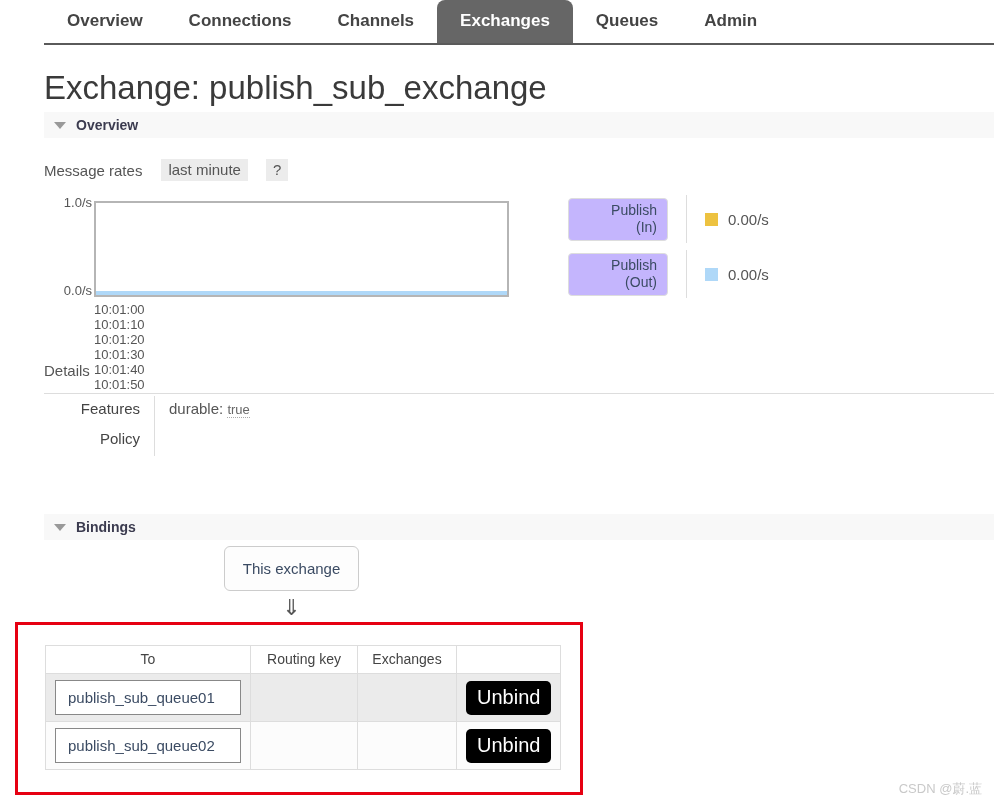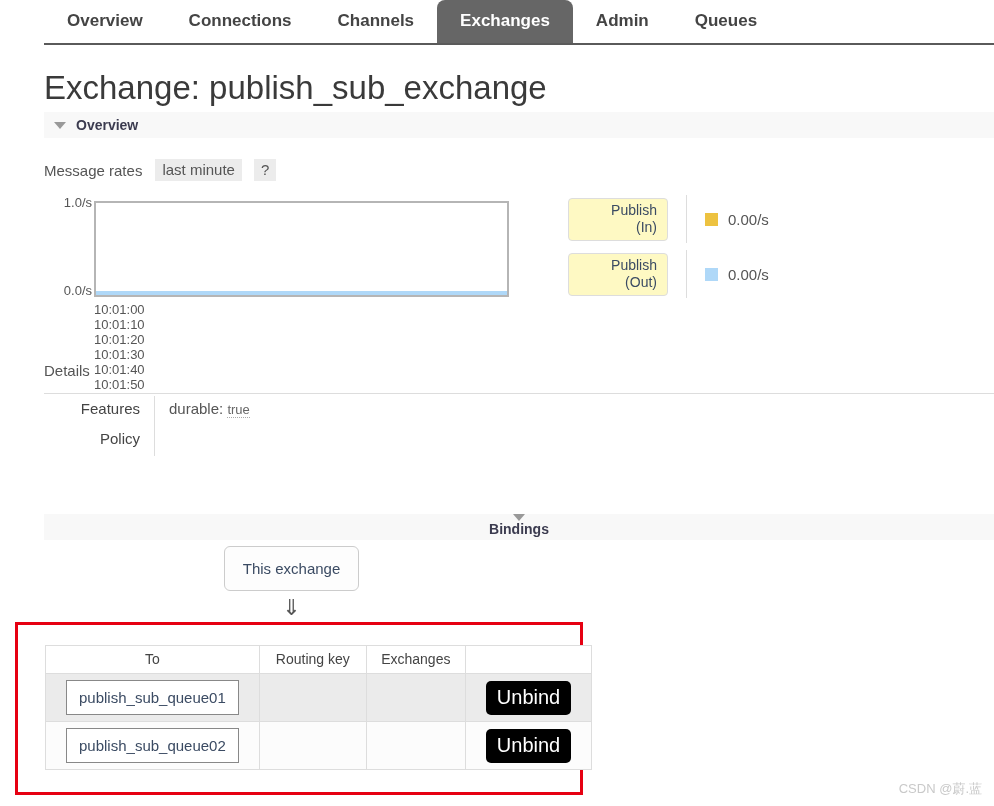--- a/index.html
+++ b/index.html
@@ -90,30 +90,30 @@
     border-top: 7px solid #999999;
     margin-left: 10px;
     margin-right: 10px;
   }
   .section-title {
     font-size: 14px;
     font-weight: bold;
     color: #3b3b4f;
   }
   #overview-header { top: 112px; }
-  #bindings-header { top: 514px; flex-direction: column; }
+  #bindings-header { top: 514px; }
 
   
   #msg-rates-row {
     position: absolute;
     left: 44px;
     top: 160px;
     display: flex;
     align-items: center;
-    gap: 6px;
+    gap: 12px;
     height: 20px;
   }
   #msg-rates-label {
     font-size: 15px;
     color: #555555;
     padding-right: 7px;
   }
   .rate-chip {
     font-size: 15px;
     color: #555555;
@@ -199,21 +199,21 @@
     display: flex;
     align-items: center;
   }
   #legend-row-0 { top: 0px; }
   #legend-row-1 { top: 55px; }
   .pub-box {
     width: 100px;
     min-height: 38px;
     border: 1px solid #dddddd;
     border-radius: 4px;
-    background: #fef9c3;
+    background: #c4b5fd;
     font-size: 14px;
     color: #3b4b63;
     text-align: right;
     padding: 3px 10px 4px 6px;
     line-height: 17px;
     box-sizing: border-box;
     cursor: pointer;
   }
   .legend-divider {
     width: 1px;
@@ -336,21 +336,21 @@
     font-weight: normal;
     text-align: center;
     color: #444444;
     border: 1px solid #dddddd;
     padding: 5px 9px 6px 9px;
     background: #ffffff;
     white-space: nowrap;
   }
   #bindings-table td {
     border: 1px solid #dddddd;
-    padding: 6px 20px;
+    padding: 6px 9px;
     vertical-align: middle;
   }
   #bindings-table tr.row-odd td {
     background: #ebebeb;
   }
   #bindings-table tr.row-even td {
     background: #fcfcfc;
   }
   .col-to    { width: 186px; }
   .col-rkey  { width: 88px; }
@@ -392,22 +392,22 @@
 </style>
 </head>
 <body>
 
 <div id="nav-bar">
   <div id="nav-list">
     <div class="nav-tab">Overview</div>
     <div class="nav-tab">Connections</div>
     <div class="nav-tab">Channels</div>
     <div class="nav-tab active">Exchanges</div>
+    <div class="nav-tab">Queues</div>
     <div class="nav-tab">Admin</div>
-    <div class="nav-tab">Queues</div>
   </div>
   <div id="nav-rule"></div>
 </div>
 
 <div id="page-title">Exchange: publish_sub_exchange</div>
 
 <div class="section-header" id="overview-header">
   <span class="section-caret"></span>
   <span class="section-title">Overview</span>
 </div>

